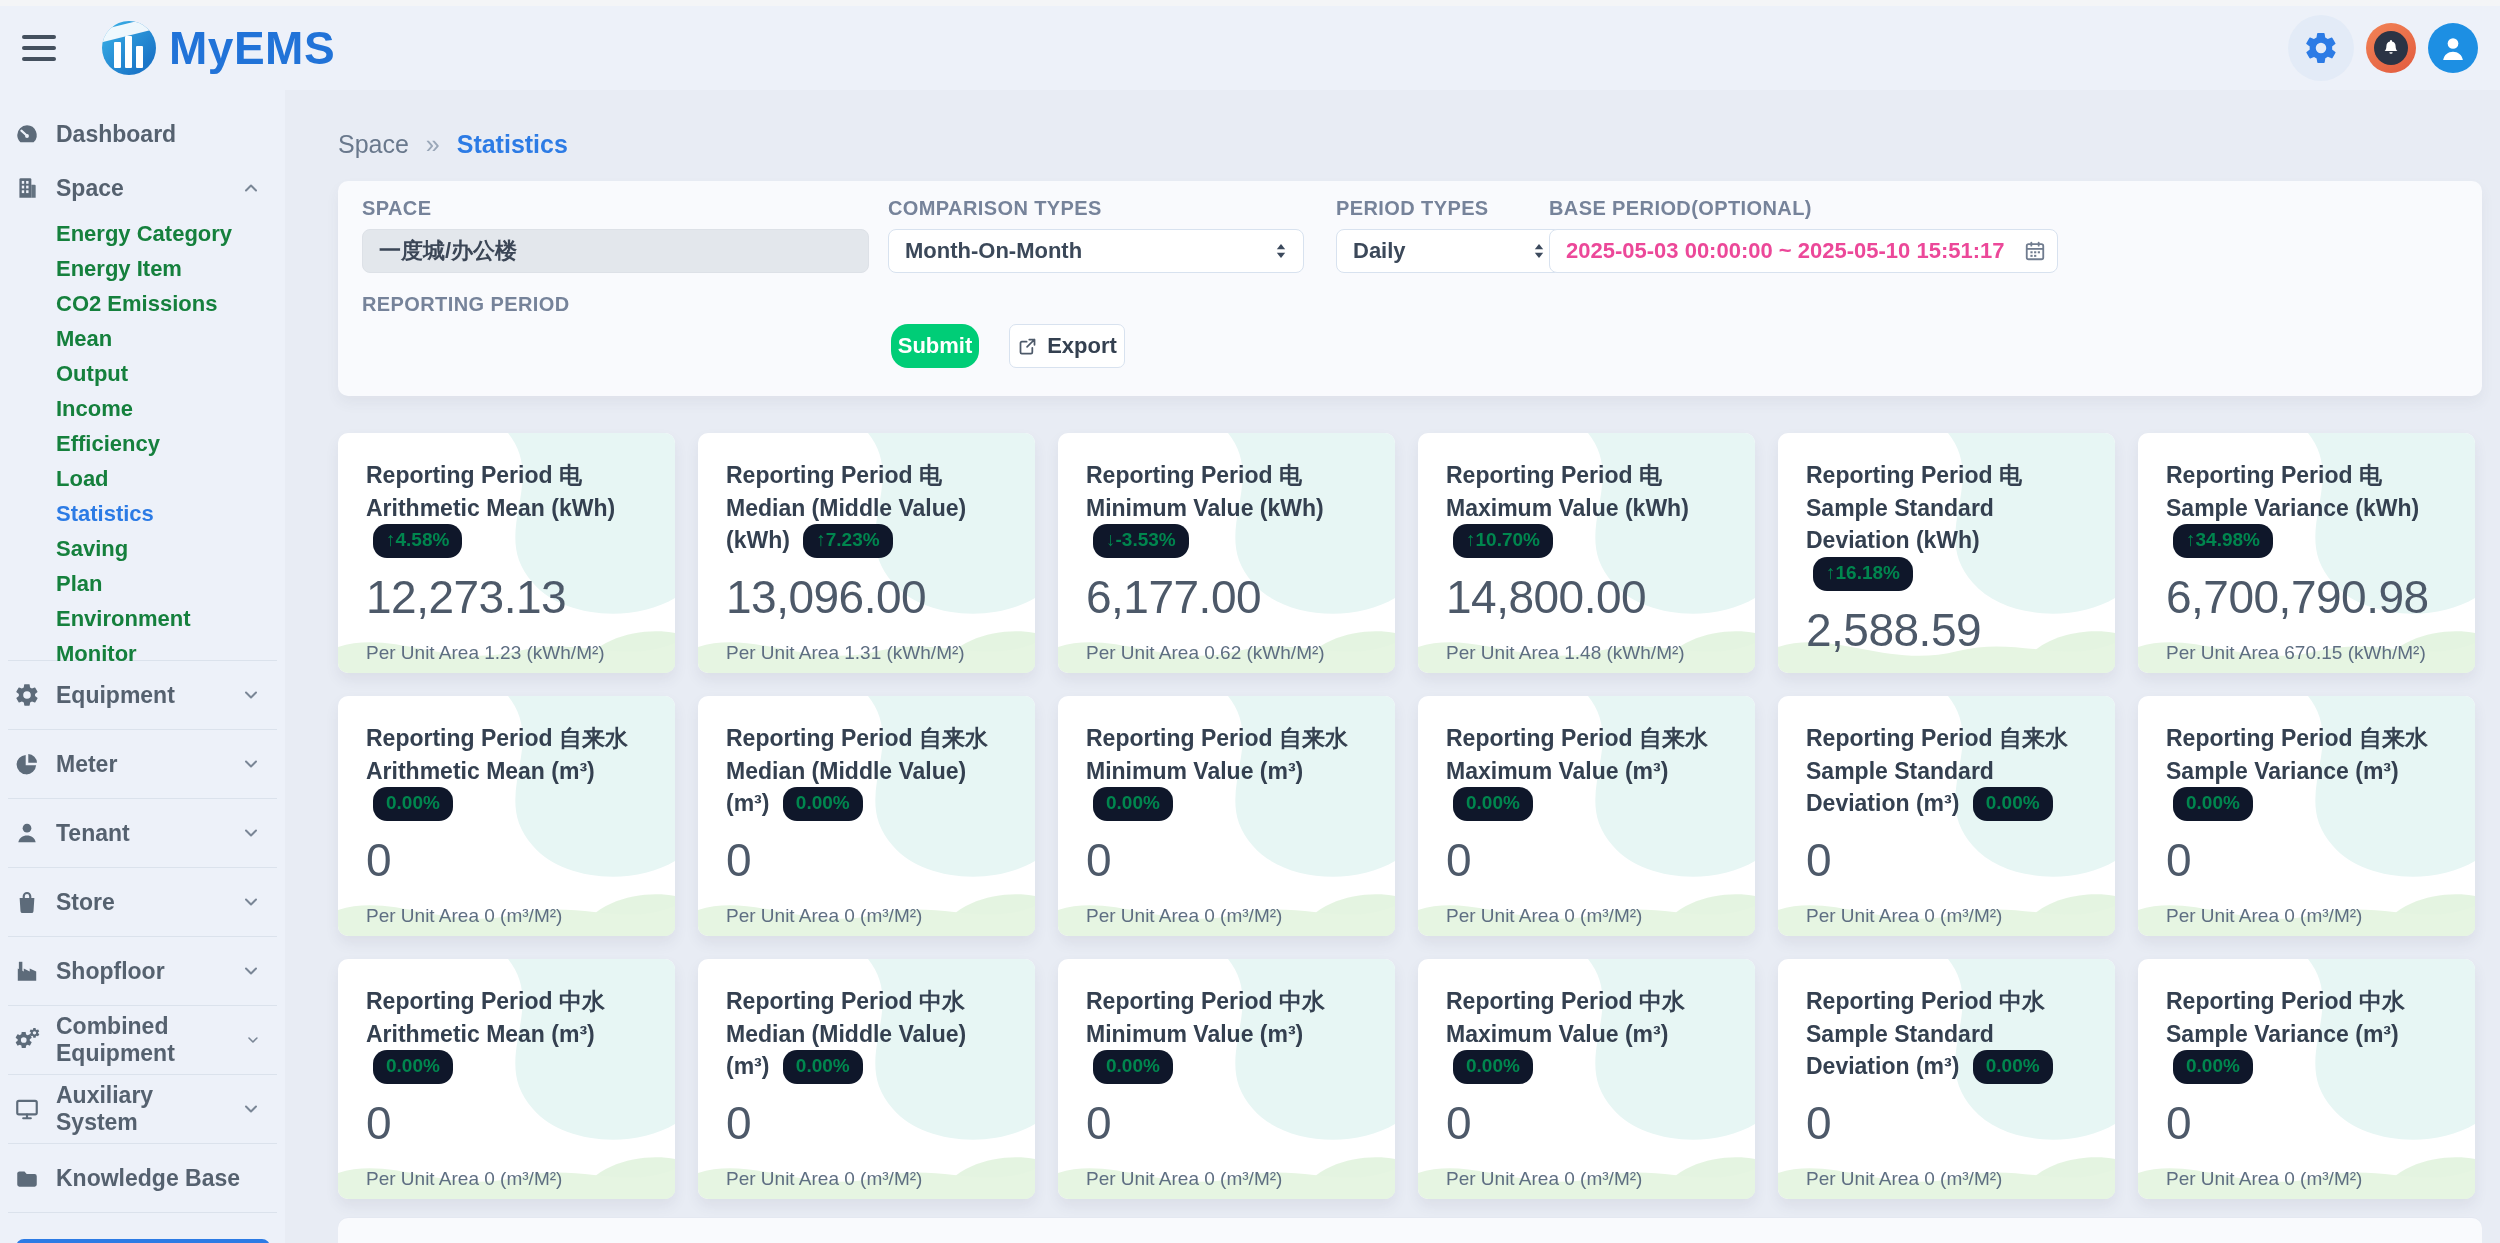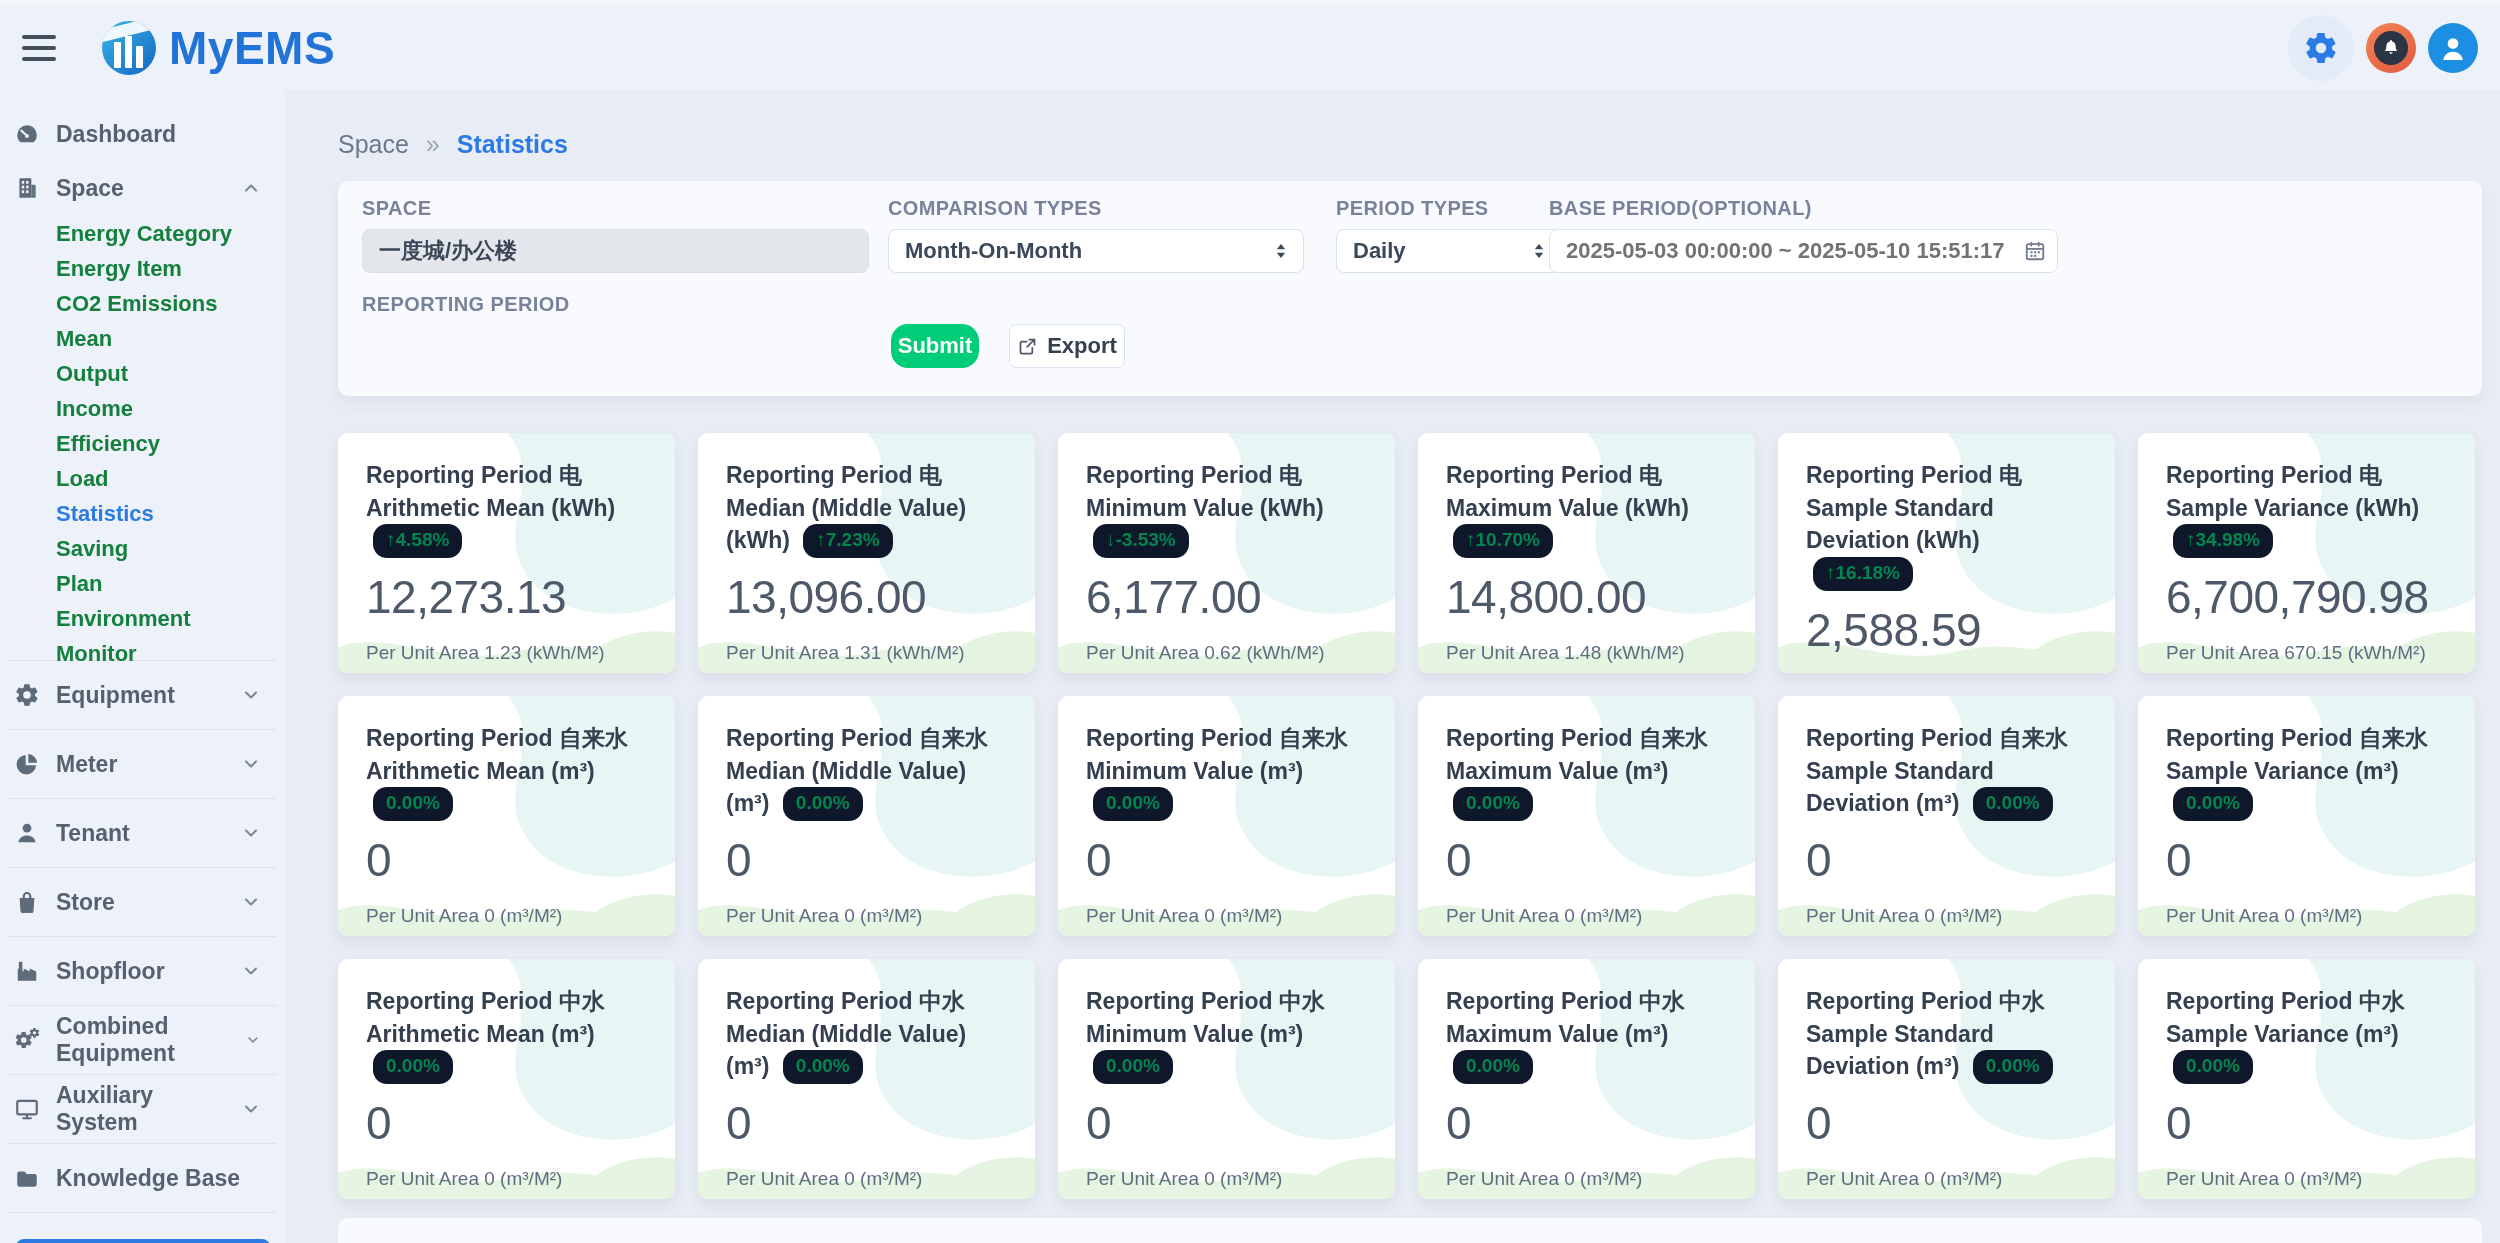--- a/index.html
+++ b/index.html
@@ -73,21 +73,21 @@
   .filter-panel {
     margin-top:22px; width:2144px; height:215px; background:#f9fafd;
     border-radius:10px; box-shadow:0 7px 14px rgba(65,69,88,.06);
     position:relative;
   }
   .fgroup { position:absolute; }
   .flabel { font-size:20px; font-weight:700; color:#76839a; letter-spacing:.4px; margin-bottom:9px; display:block; }
   .input-wrap { position:relative; }
   .text-input {
     width:100%; height:44px; border:1px solid #d8e2ef; border-radius:8px; background:#fff;
-    font-family:inherit; font-size:22px; font-weight:600; color:#737373; padding:0 48px 0 16px; outline:none;
+    font-family:inherit; font-size:22px; font-weight:600; color:#ec4899; padding:0 48px 0 16px; outline:none;
   }
   .text-input.gray { background:#e3e7ec; border-color:#dde1e7; color:#3b4656; padding-right:16px; }
   .text-input.bold { font-weight:700; color:#2b3441; }
   .cal-icon { position:absolute; right:12px; top:11px; width:22px; height:22px; }
   .select {
     height:44px; border:1px solid #d8e2ef; border-radius:8px; background:#fff;
     display:flex; align-items:center; justify-content:space-between; padding:0 14px 0 16px;
     font-size:22px; font-weight:600; color:#3b4859; cursor:pointer;
   }
   .btn-submit {

